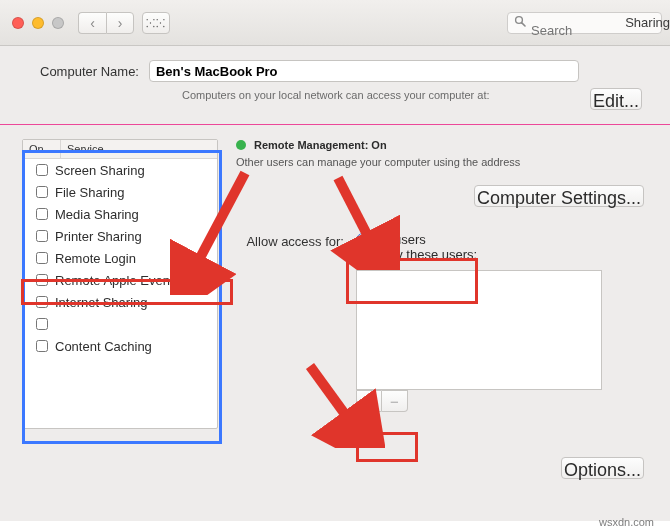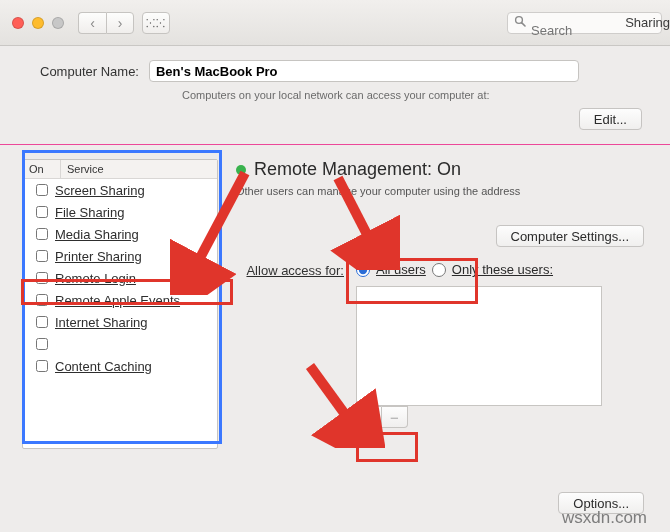--- a/index.html
+++ b/index.html
@@ -67,86 +67,86 @@
     font-size:13px;
     font-weight:bold;
   }
   .desc {
     margin: 6px 0 0 158px;
     font-size: 11px; color:#6b6b6b; line-height:1.35;
     display:flex; justify-content:space-between; align-items:flex-start;
     width: 460px;
   }
   .btn {
-    height:22px; padding: 2px 14px;
+    height:22px; padding: 2px 2px;
     background: linear-gradient(#fdfdfd,#f0efee);
     border:1px solid #c6c4c2; border-radius:4px;
-    font-size:13px; color:#2b2b2b;margin-top:20px;
+    font-size:18px; color:#2b2b2b;
   }
 
   
   .lower { display:flex; gap:18px; padding: 14px 22px 18px 22px; background:#eeeceb; height: calc(532px - 46px - 90px);}
   .services {
     width: 196px; height: 290px; background:#fff;
     border:1px solid #c7c5c2; border-radius:2px;
     display:flex; flex-direction:column;
     position:relative; z-index:2;justify-content:center;
   }
   .svc-head {
     display:flex; font-size:11px; color:#333;
     border-bottom:1px solid #d9d7d5; background:#f4f2f0;
   }
   .svc-head div { padding:3px 6px; }
   .svc-head .col-on { width:38px; border-right:1px solid #d9d7d5; }
   .svc-list { flex:1; overflow:auto; }
   .svc-row {
     display:flex; align-items:center; height:22px;
-    padding: 0 6px; font-size:13px; color:#2e2e2e;text-decoration:underline;
+    padding: 0 6px; font-size:13px; color:#2e2e2e;
   }
   .svc-row .cb {
     width:26px; display:flex; justify-content:center;
   }
   .svc-row input[type=checkbox] { width:12px; height:12px; }
   .svc-row.selected { background:#2a6cd6; color:#fff; }
 
   .detail { flex:1; position:relative; }
   .status-row { display:flex; align-items:center; gap:8px; margin-bottom:4px; }
   .status-dot { width:10px;height:10px;border-radius:50%; background:#38b24d; }
-  .status-lbl { font-size:18px; }
+  .status-lbl { font-size:11px;font-weight:bold; }
   .detail-sub { font-size:11px; color:#555; margin-left:0; line-height:1.4; max-width: 320px;}
   .comp-set { position:absolute; right:4px; top:46px;text-align:center; }
-  .allow { margin-top: 62px; display:flex; gap:12px;text-decoration:underline; }
+  .allow { margin-top: 62px; display:flex; gap:12px; }
   .allow-lbl { width:108px; text-align:right; padding-top:2px; color:#333;}
-  .radio-col { display:flex; flex-direction:row; gap:6px; }
+  .radio-col { display:flex; flex-direction:column; }
   .radio-row { display:flex; align-items:center; gap:6px; }
   .radio-row input { width:14px; height:14px; accent-color:#2a6cd6;}
   .userlist {
     margin: 8px 0 0 120px; width:246px; height:120px;
     background:#fff; border:1px solid #c7c5c2;
   }
   .addrem {
     margin-left:120px; display:flex;
   }
   .addrem .sq {
     width:26px;height:22px; border:1px solid #c7c5c2;
     background:linear-gradient(#fdfdfd,#f0efee);
     display:flex;align-items:center;justify-content:center;
     font-size:15px; color:#333;
   }
   .addrem .sq:first-child{border-radius:0 0 0 4px;}
   .addrem .sq:last-child{border-radius:0 0 4px 0;border-left:none;color:#aaa;}
-  .options-btn { position:absolute; right:4px; bottom:9px; }
+  .options-btn { position:absolute; right:4px; bottom:24px; }
 
   
   .overlay { position:absolute; pointer-events:none; z-index:50;}
   .blue-box { border:3px solid #3b78ff; }
   .red-box { border:3px solid #e0352b; }
   .arrow { position:absolute; pointer-events:none; z-index:55;}
 
-  .watermark { position:absolute; right:23px; bottom:4px; font-size:17px; color:#7d7d7d; z-index:60;}
+  .watermark { position:absolute; right:16px; bottom:4px; font-size:11px; color:#7d7d7d; z-index:60;}
 </style>
 </head>
 <body>
 
 <div class="titlebar">
   <div class="traffic">
     <div class="dot red"></div>
     <div class="dot yel"></div>
     <div class="dot grn"></div>
   </div>

